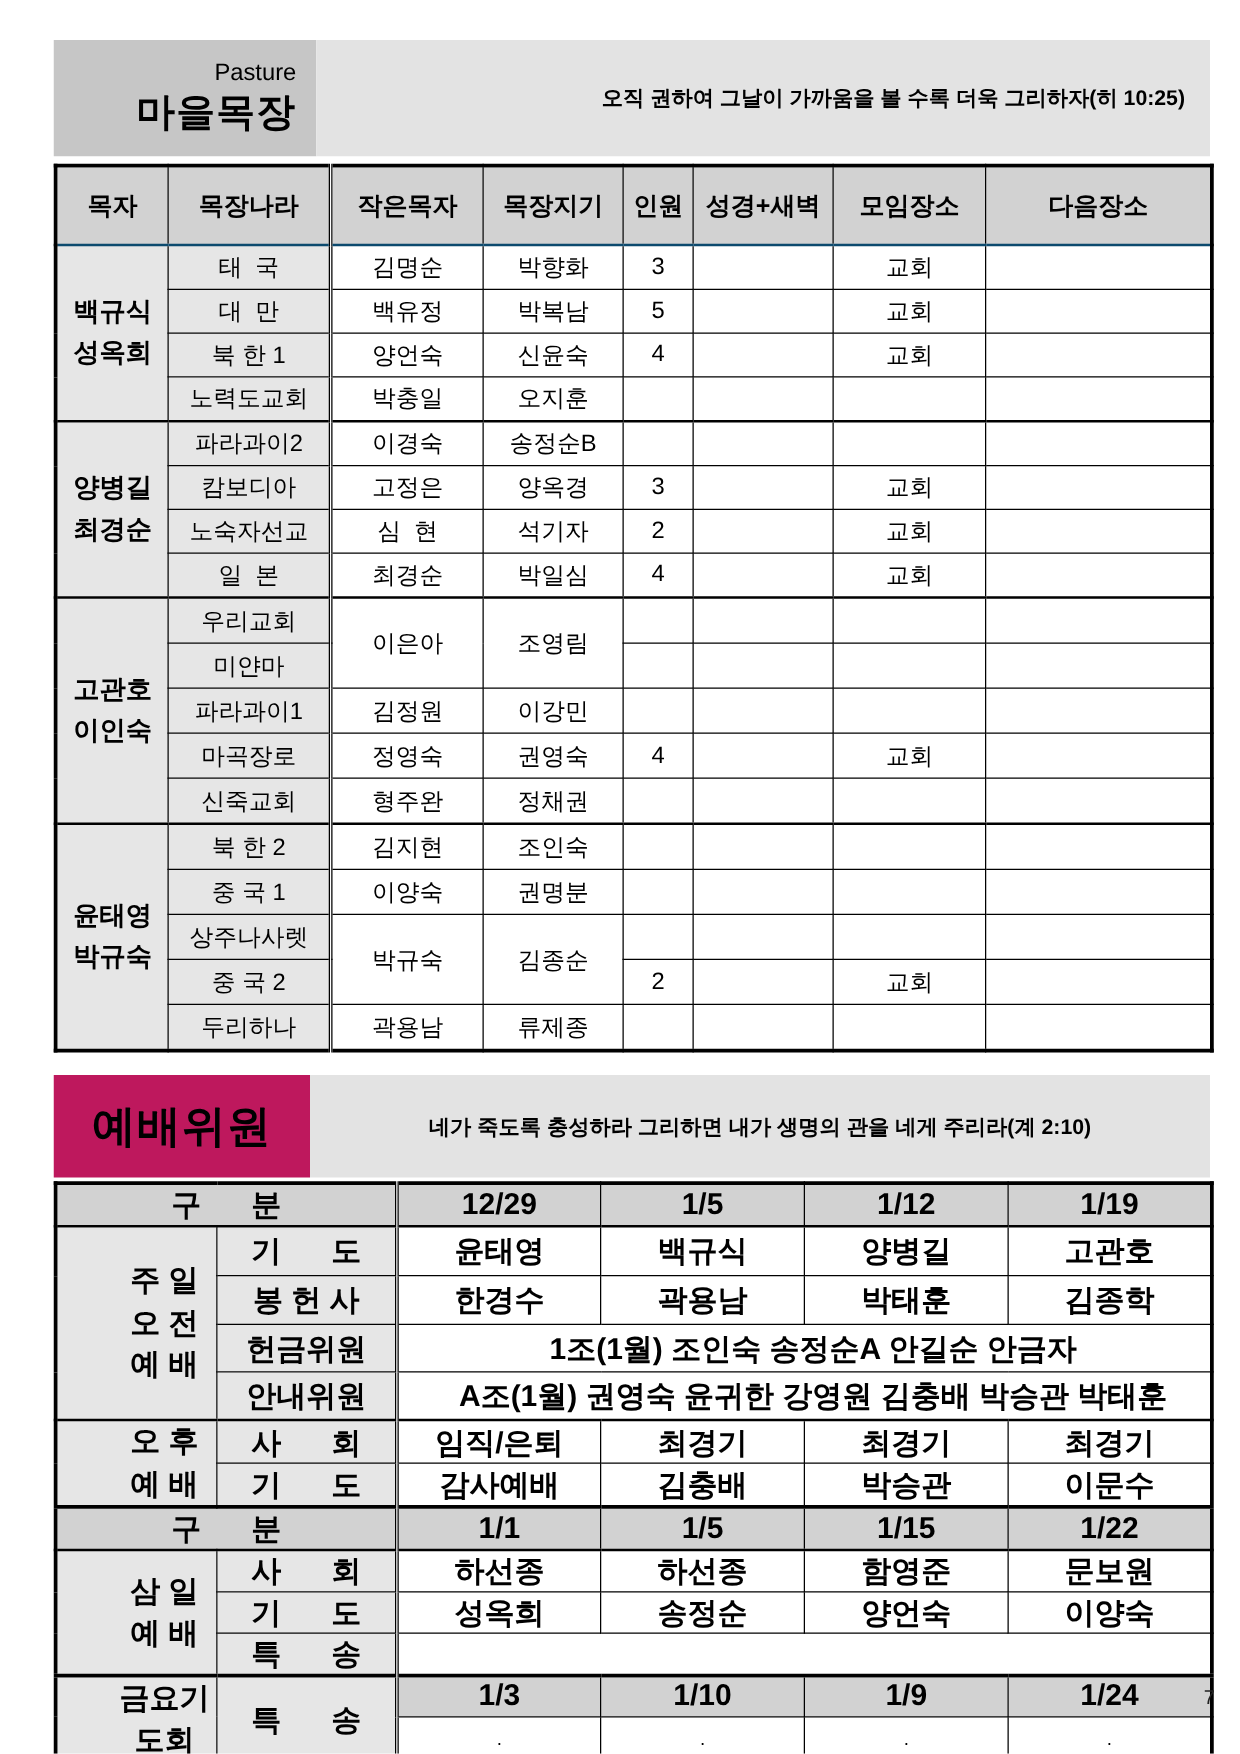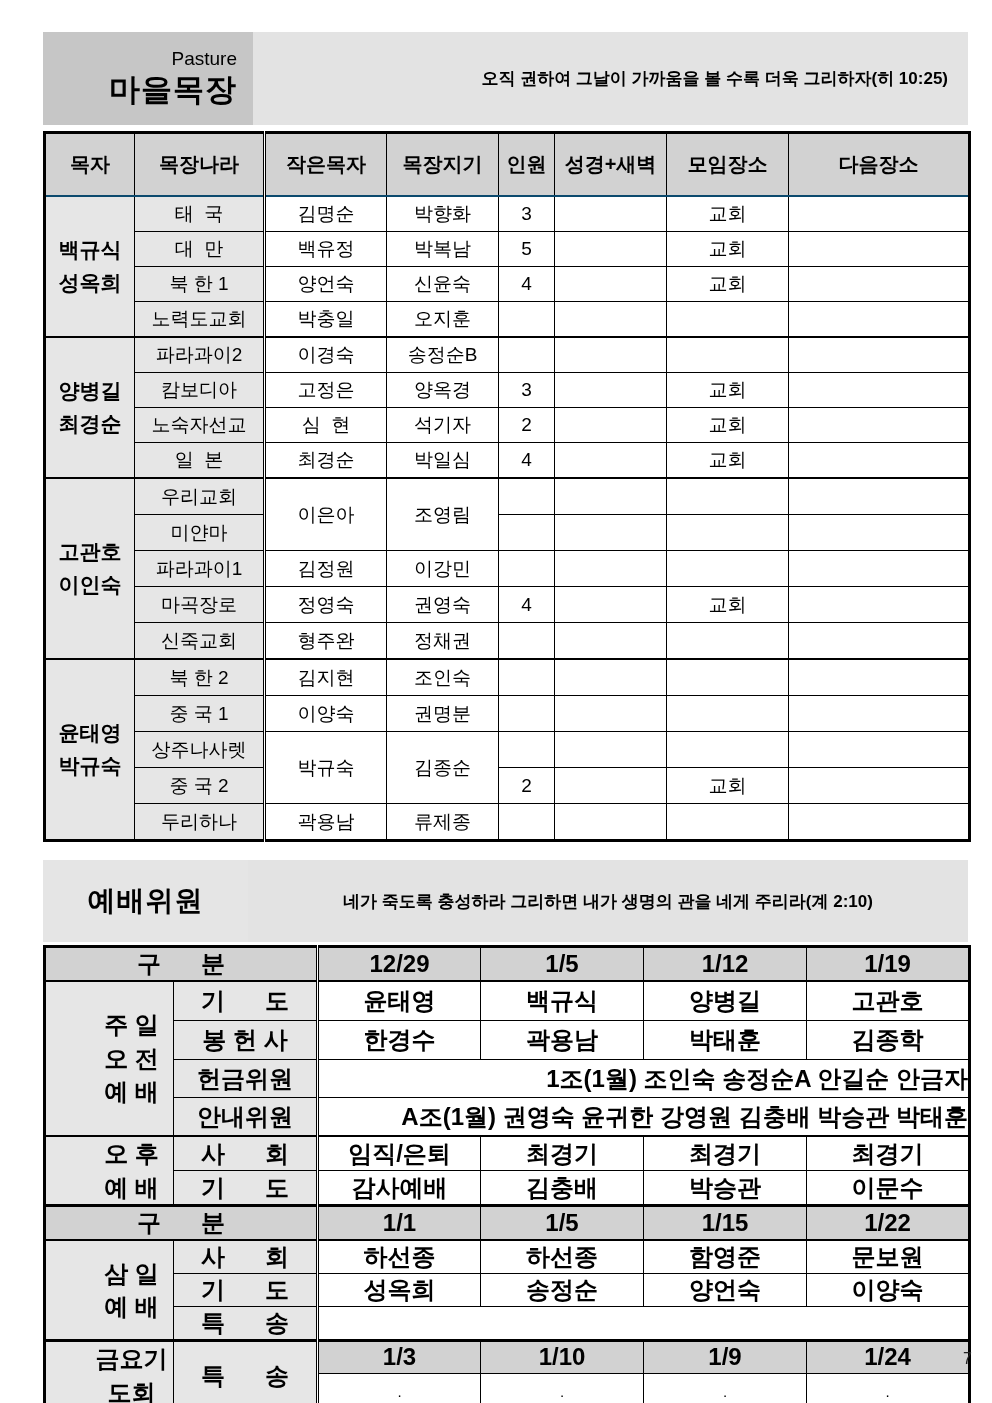--- a/index.html
+++ b/index.html
@@ -15,22 +15,22 @@
   .hb1 { height:93px; }
   .hb2 { height:82px; margin-top:18px; }
   .title-box {
     width:210px; background:#c6c6c6; box-sizing:border-box;
     display:flex; flex-direction:column; justify-content:center;
     align-items:flex-end; padding-right:16px;
   }
   .title-en { font-size:19px; line-height:1.2; }
   .title-ko { font-size:31px; font-weight:bold; line-height:1.25; letter-spacing:1px; }
   .title-box2 {
-    width:205px; background:#e5e5e5; display:flex; align-items:center;
-    justify-content:center; font-size:28px; font-weight:bold; letter-spacing:1px;
+    width:205px; background:#be185d; display:flex; align-items:center;
+    justify-content:center; font-size:35px; font-weight:bold; letter-spacing:1px;
   }
   .quote-box {
     flex:1; background:#e3e3e3; box-sizing:border-box;
     display:flex; flex-direction:column; justify-content:center;
     align-items:flex-end; padding-right:20px;
     font-weight:bold; font-size:17px; line-height:1.75; text-align:right;
   }
   .quote-box2 {
     flex:1; background:#e3e3e3; display:flex; align-items:center;
     justify-content:center; font-weight:bold; font-size:17px;
@@ -55,21 +55,21 @@
   }
   .country-cell { background:#e6e6e6 !important;margin-top:27px; }
   .dl { border-left:3px double #000 !important; }
   tr.gsep td { border-top:2px solid #000; }
 
   
   .t2 td { font-size:24px; font-weight:bold; background:#fff; white-space:pre; }
   .t2 .hdr { background:#d2d2d2; border-bottom:2px solid #000; }
   .glabel { background:#e6e6e6 !important; white-space:pre-line !important; line-height:1.4;padding-left:44px; }
   .slabel { background:#e6e6e6 !important; }
-  .span-val { text-align:right; padding-left:14px !important;margin-top:18px; }
+  .span-val { text-align:center; padding-left:14px !important;margin-top:18px; }
   .gray-cell { background:#d2d2d2 !important;margin-top:33px; }
   tr.sec2 td { border-top:2px solid #000; }
   tr.sec3 td { border-top:3px solid #000; }
   .h30 td { height:30px; } .h38 td { height:38px; } .h37 td { height:37px; }
   .h32 td { height:32px; } .h28 td { height:28px; } .h33 td { height:33px; }
   .dots td { font-weight:normal; font-size:15px; }
 
   .page-number {
     position:absolute; right:20px; top:1350px; font-size:16px; color:#222;
   }

